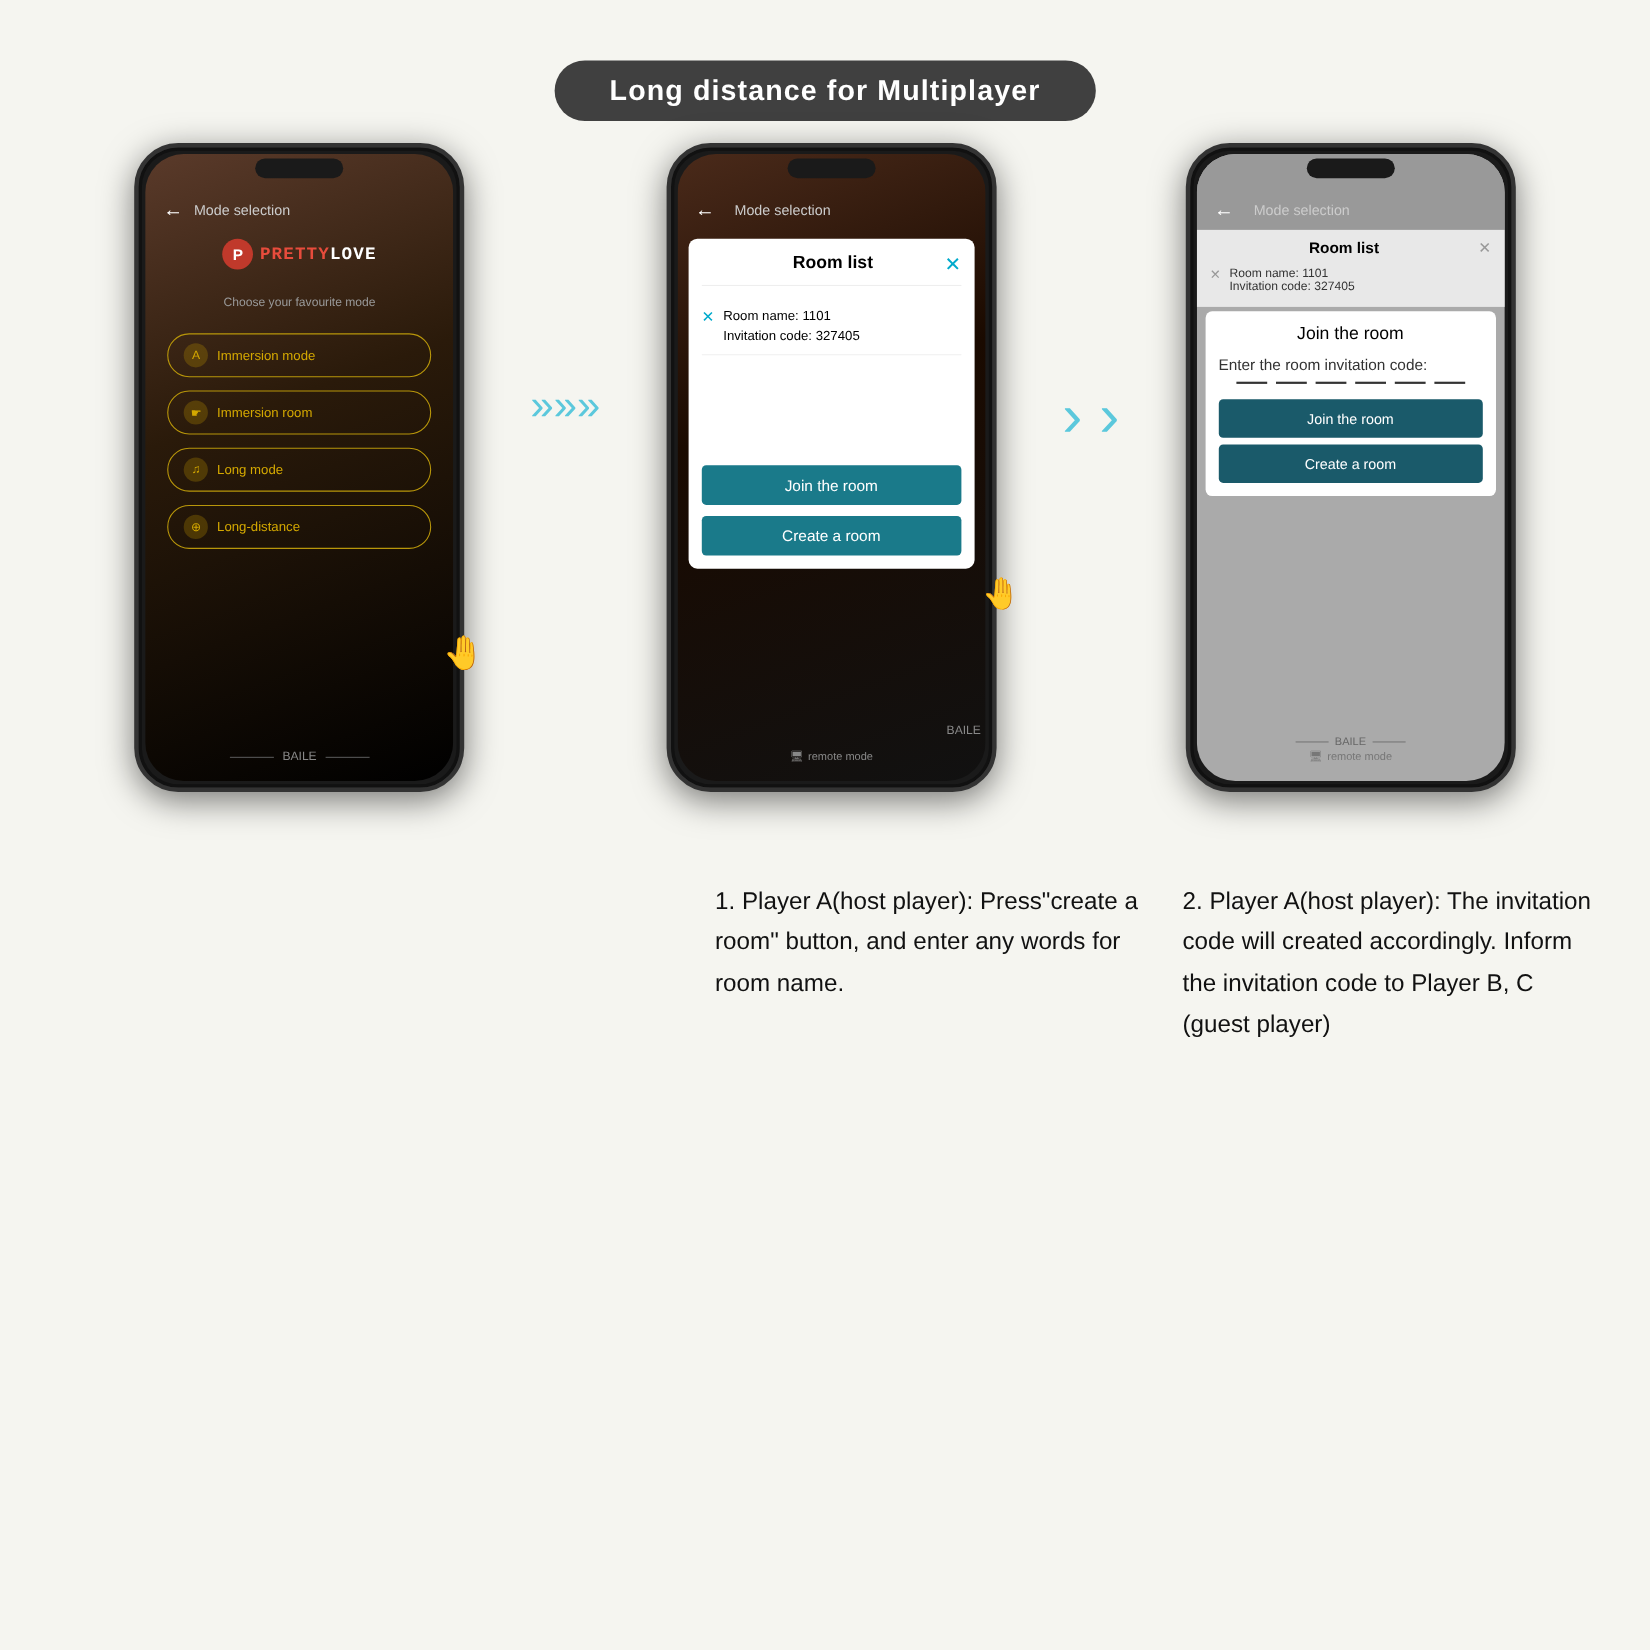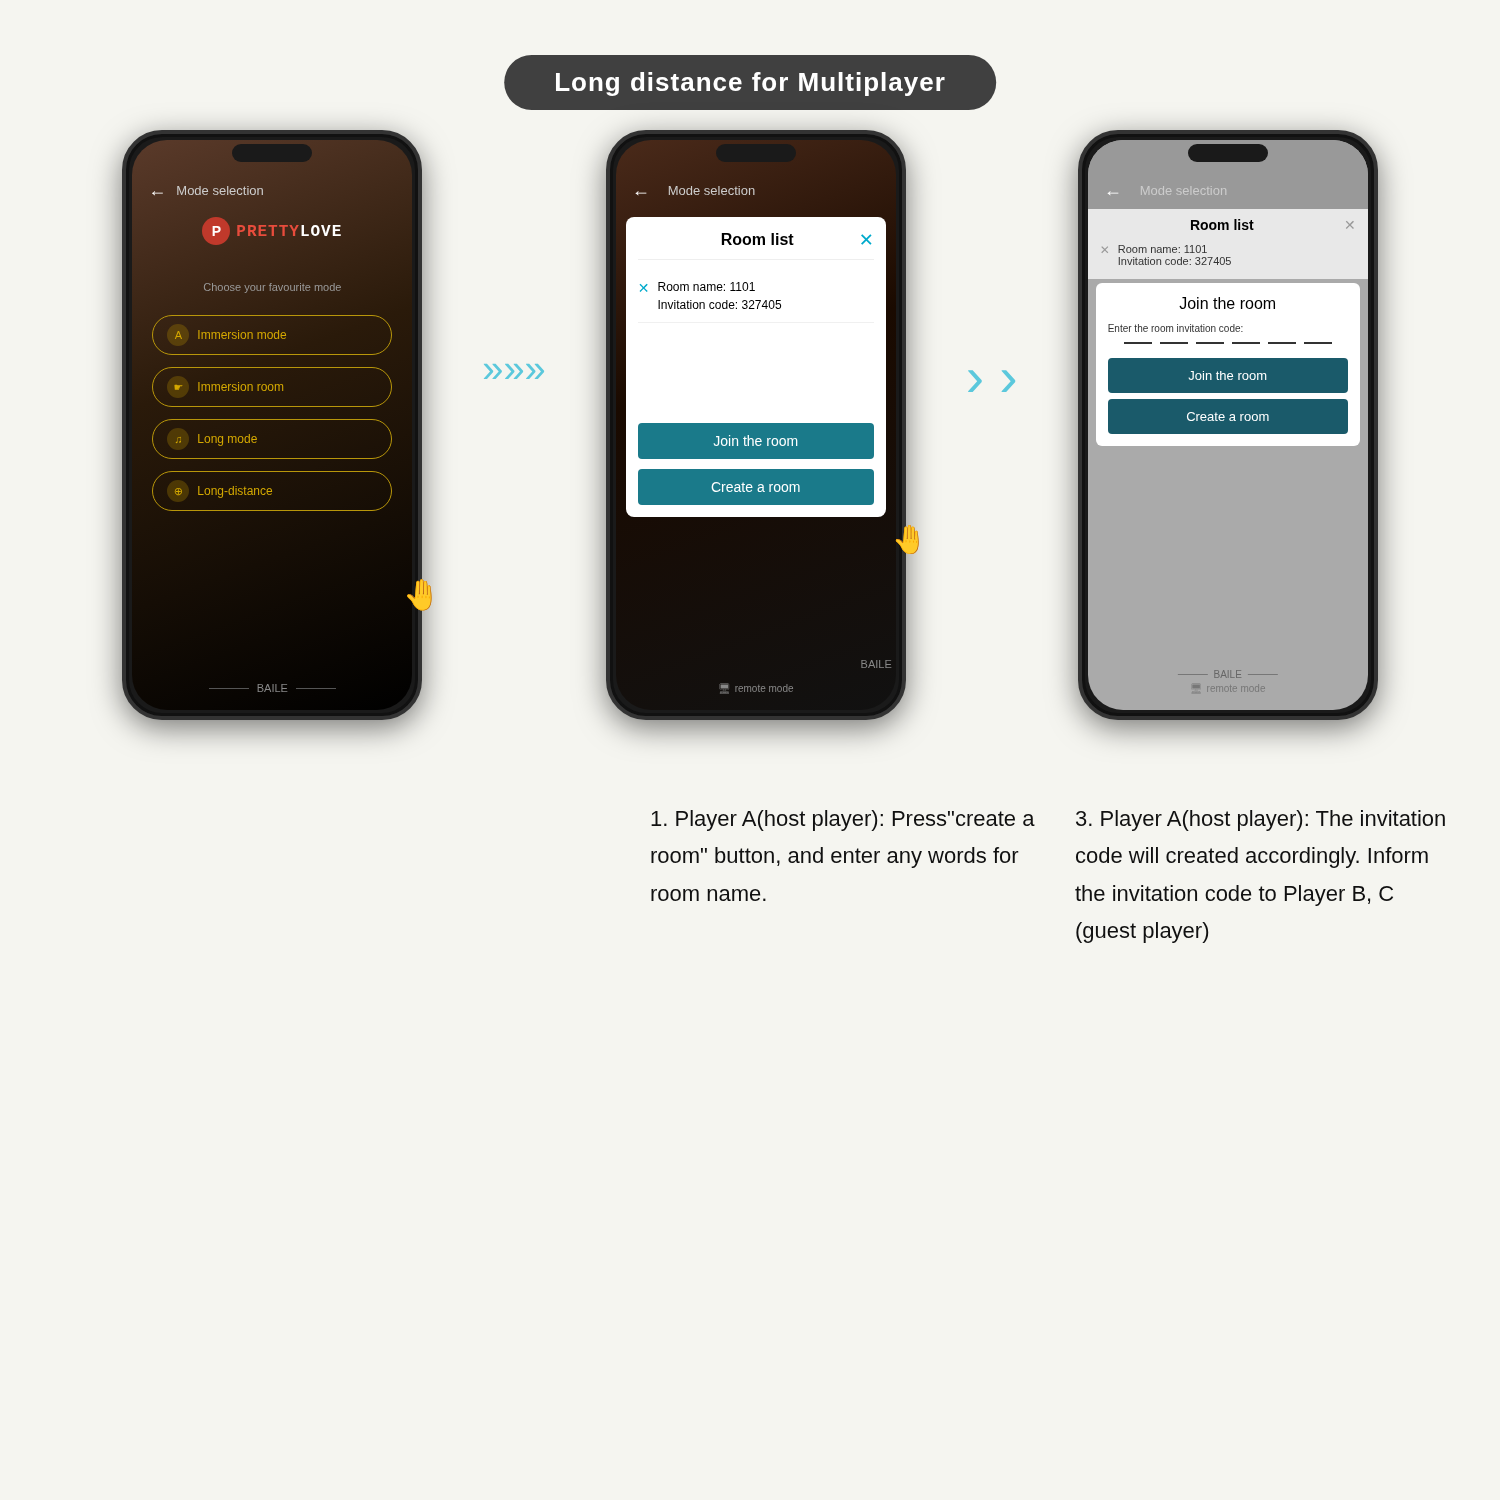--- a/index.html
+++ b/index.html
@@ -124,21 +124,21 @@
       letter-spacing: 1px;
     }
     .logo-text span {
       color: #e74c3c;
       font-family: Liberation Mono, monospace;
     }
     .choose-text {
       color: #999;
       font-size: 11px;
       text-align: center;
-      margin: 20px 0 16px;
+      margin: 8px 0 16px;
     }
     .mode-btn {
       margin: 6px 20px;
       border: 1.5px solid #b8960a;
       border-radius: 20px;
       padding: 8px 14px;
       color: #d4a800;
       font-size: 12px;
       display: flex;
       align-items: center;
@@ -309,21 +309,21 @@
       border-radius: 6px;
       padding: 12px;
     }
     .join-room-title {
       font-size: 16px;
       text-align: center;
       margin-bottom: 10px;
       font-weight: normal;
     }
     .enter-code-label {
-      font-size: 10px;
+      font-size: 14px;
       color: #333;
       margin-bottom: 8px;
     }
     .code-dashes {
       display: flex;
       gap: 8px;
       justify-content: center;
       margin: 8px 0 14px;
     }
     .code-dash {
@@ -551,14 +551,14 @@
         </div>
       </div>
     </div>
   </div>
 
 </div>
 
 <div class="descriptions">
   <div style="width:260px;"></div>
   <div class="desc-block">1. Player A(host player): Press"create a room" button, and enter any words for room name.</div>
-  <div class="desc-block">3. Player A(host player): The invitation code will created accordingly. Inform the invitation code to Player B, C (guest player)</div>
+  <div class="desc-block">2. Player A(host player): The invitation code will created accordingly. Inform the invitation code to Player B, C (guest player)</div>
 </div>
 
 </body></html>

